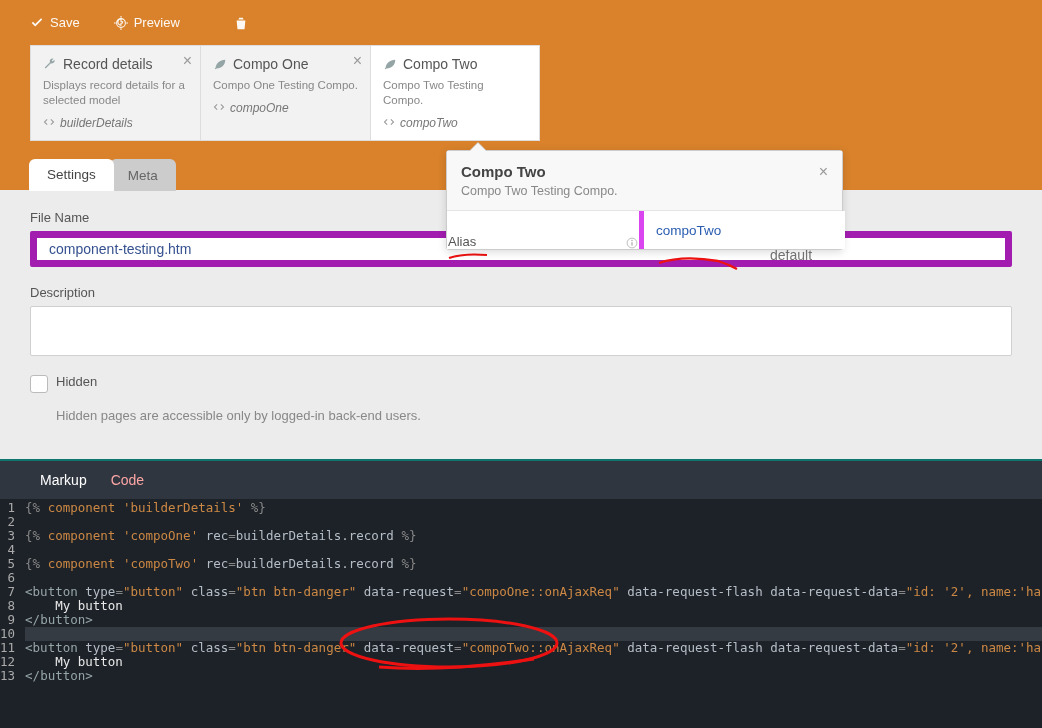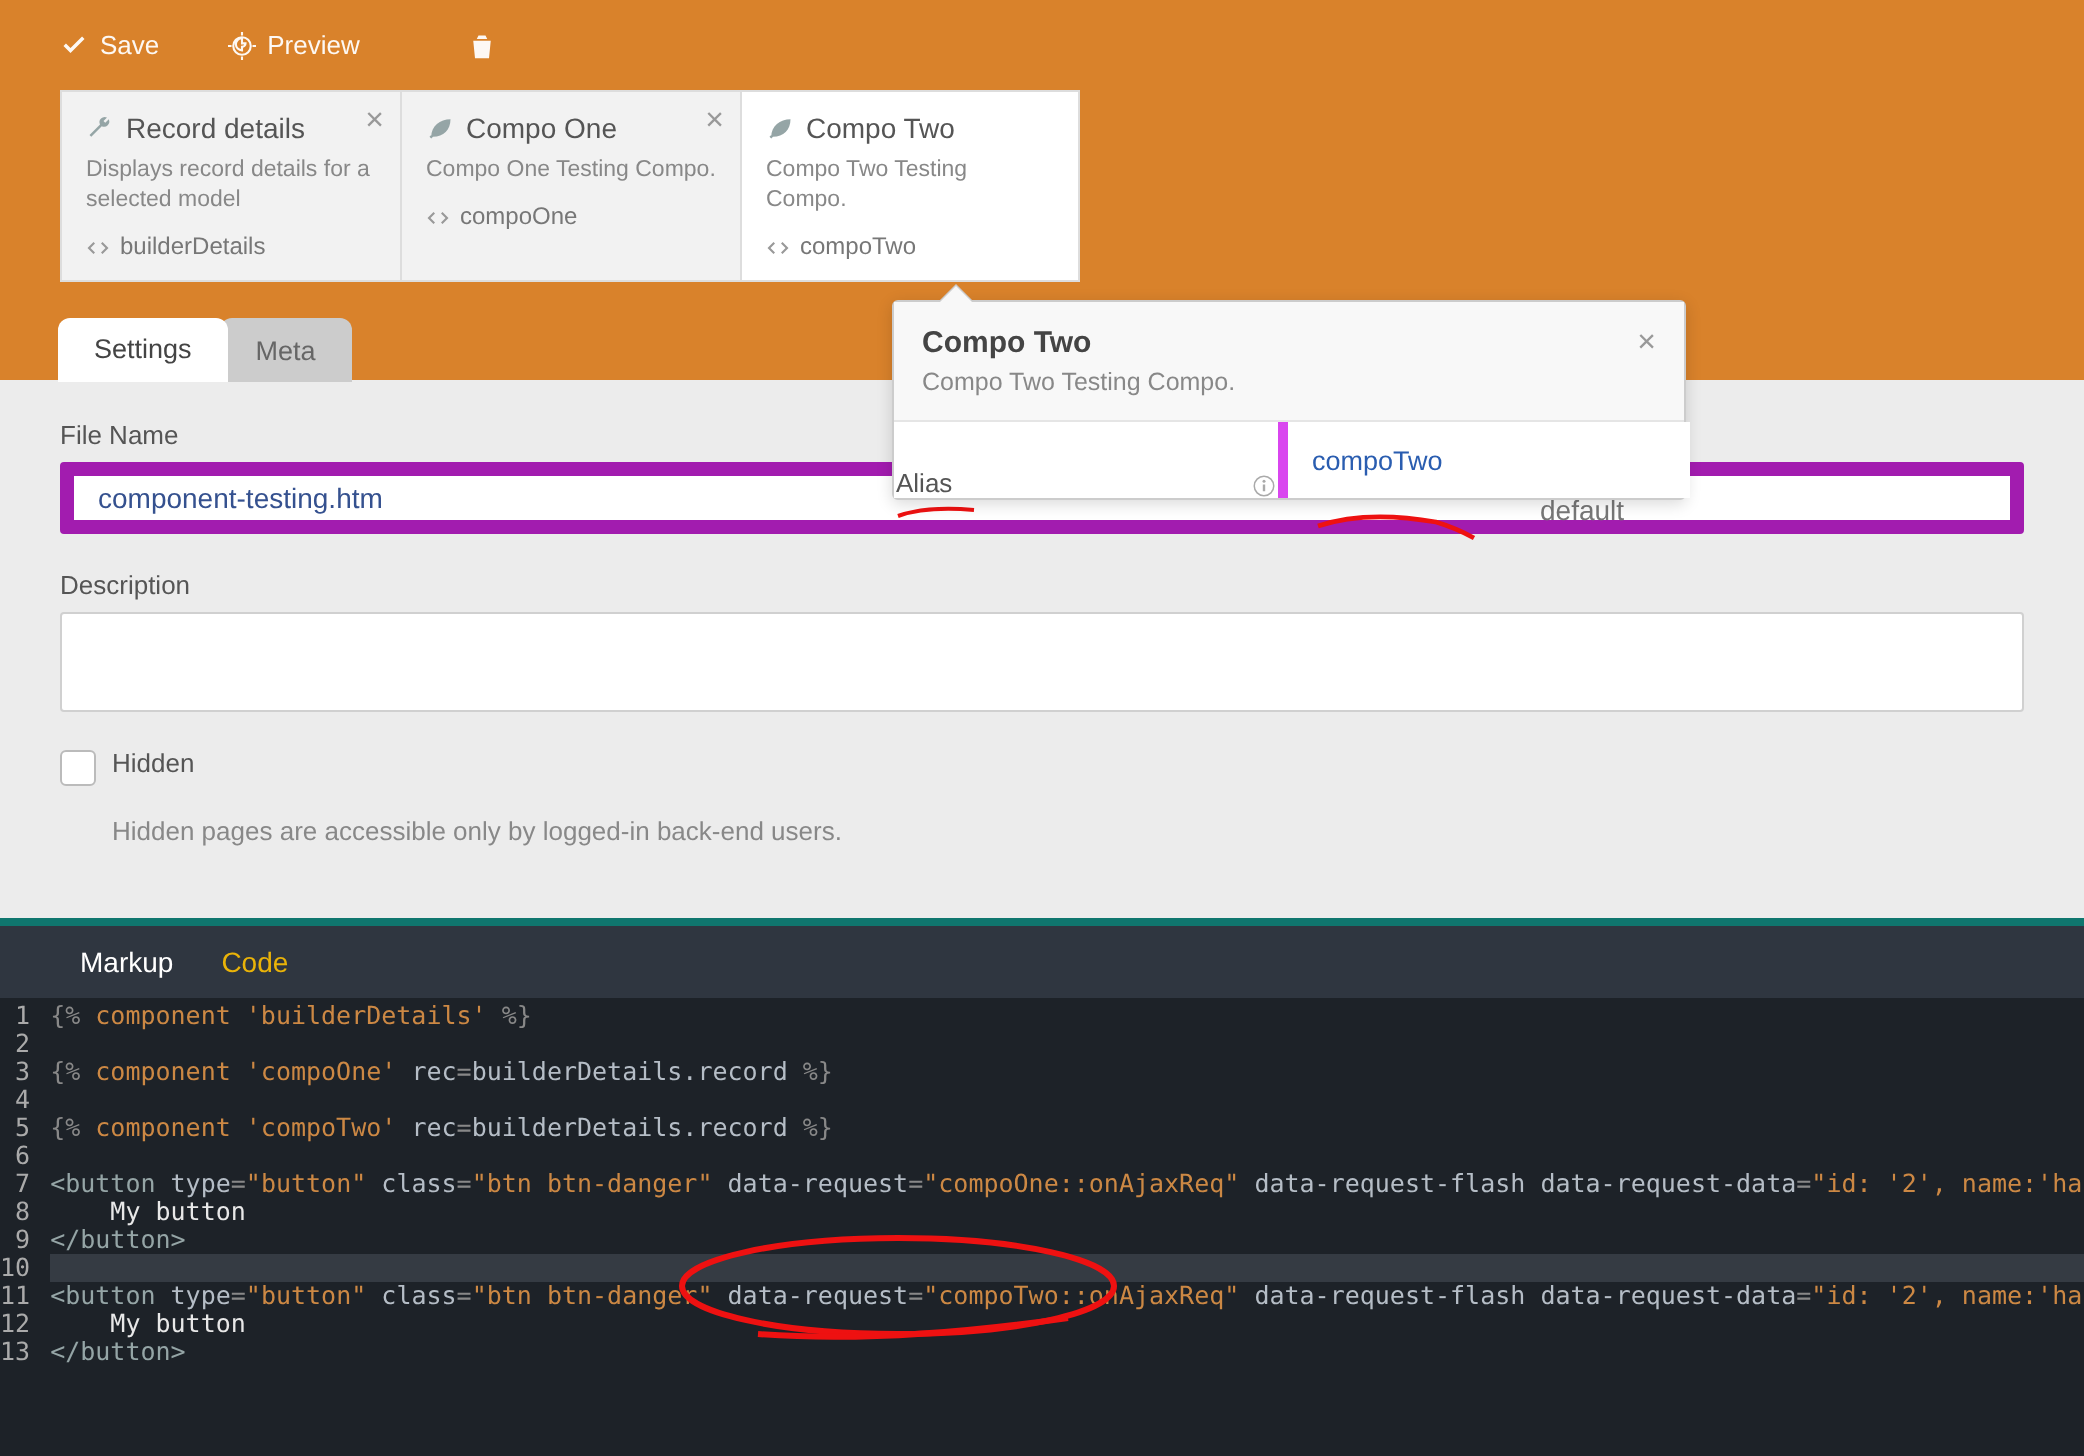--- a/index.html
+++ b/index.html
@@ -11,21 +11,21 @@
 .to-right { margin-left: 20px; }
 
 .cards { display: flex; gap: 0; }
 .card { background: #f2f2f2; width: 170px; padding: 10px 12px; border: 1px solid #ddd; border-right: none; position: relative; }
 .card.active { background: #fff; }
 .card:last-child { border-right: 1px solid #ddd; }
 .card-close { position: absolute; top: 6px; right: 8px; color: #999; font-size: 16px; cursor: pointer; }
 .card-title { display: flex; align-items: center; gap: 6px; color: #555; font-weight: 400; font-size: 14px; margin-bottom: 6px; }
 .card-title svg { width: 14px; height: 14px; fill: #95a5a6; }
 .card-desc { color: #888; font-size: 11.5px; margin-bottom: 8px; line-height: 1.3; }
-.card-code { display: flex; align-items: flex-end; gap: 5px; color: #777; font-size: 12px; }
+.card-code { display: flex; align-items: flex-start; gap: 5px; color: #777; font-size: 12px; font-style: italic; }
 .card-code svg { width: 12px; height: 12px; fill: #999; }
 
 .tabs-row { position: absolute; top: 159px; left: 29px; display: flex; }
 .page-tab { background: #fff; border-radius: 6px 6px 0 0; padding: 8px 18px; font-size: 13.5px; color: #444; cursor: pointer; position: relative; z-index: 2; }
 .page-tab.inactive { background: #ccc; color: #666; margin-left: -4px; z-index: 1; padding-top:9px; }
 
 .form-area { background: #ececec; padding: 20px 30px 18px 30px; position: relative; height: 269px; }
 .form-group { margin-bottom: 18px; }
 .form-label { display: block; color: #555; font-size: 13px; margin-bottom: 6px; }
 .form-input { width: 100%; height: 36px; background: #fff; border: 7px solid #a21caf; padding: 0 12px; font-size: 14px; color: #35518f; border-radius: 2px; }
@@ -47,22 +47,22 @@
 .popover-head { background: #f8f8f8; padding: 12px 14px; border-bottom: 1px solid #e5e5e5; position: relative; }
 .popover-title { font-size: 15px; font-weight: 600; color: #444; margin-bottom: 4px; }
 .popover-sub { font-size: 12.5px; color: #888; }
 .popover-close { position: absolute; top: 12px; right: 14px; color: #999; font-size: 16px; cursor: pointer; }
 .popover-row { display: flex; border-top: none; height: 38px; }
 .popover-label { flex:0 0 197px; padding: 0 1px; display: flex; align-items: flex-end; justify-content: space-between; font-size: 13px; color: #555; border-right: 5px solid #d946ef; background:#fff; }
 .popover-label svg { width: 12px; height: 12px; fill: #aaa; }
 .popover-input { flex: 1; border: none; padding: 0 12px; font-size: 13.5px; color: #2a5db0; outline: none; background:#fff; }
 
 
-.bottom-tabs { background: #2f3640; display: flex; padding: 0 28px; height: 40px; align-items: center; border-top:4px solid #0f766e; }
-.bottom-tab { color: #eab308; padding: 0 12px; font-size: 14px; cursor: pointer; }
+.bottom-tabs { background: #2f3640; display: flex; padding: 0 28px; height: 40px; align-items: center; border-top:2px solid #0f766e; }
+.bottom-tab { color: #fca5a5; padding: 0 12px; font-size: 14px; cursor: pointer; }
 .bottom-tab.active { color: #fff; }
 
 .editor { background: #1d2228; height: 229px; display: flex; font-family: "Consolas", "Monaco", monospace; font-size: 12.5px; line-height: 14px; position: relative; }
 .gutter { background: #1d2228; color: #aaa; text-align: right; padding: 2px 6px 0 0; user-select: none; width: 40px; }
 .gutter div { height: 14px; }
 .code-body { padding: 2px 0 0 4px; color: #ccc; position: relative; flex:1; }
 .code-line { height: 14px; white-space: pre; }
 .code-line.hl { background: #353b43; }
 .tok-tag { color: #95a5a6; }
 .tok-str { color: #cc8844; }

